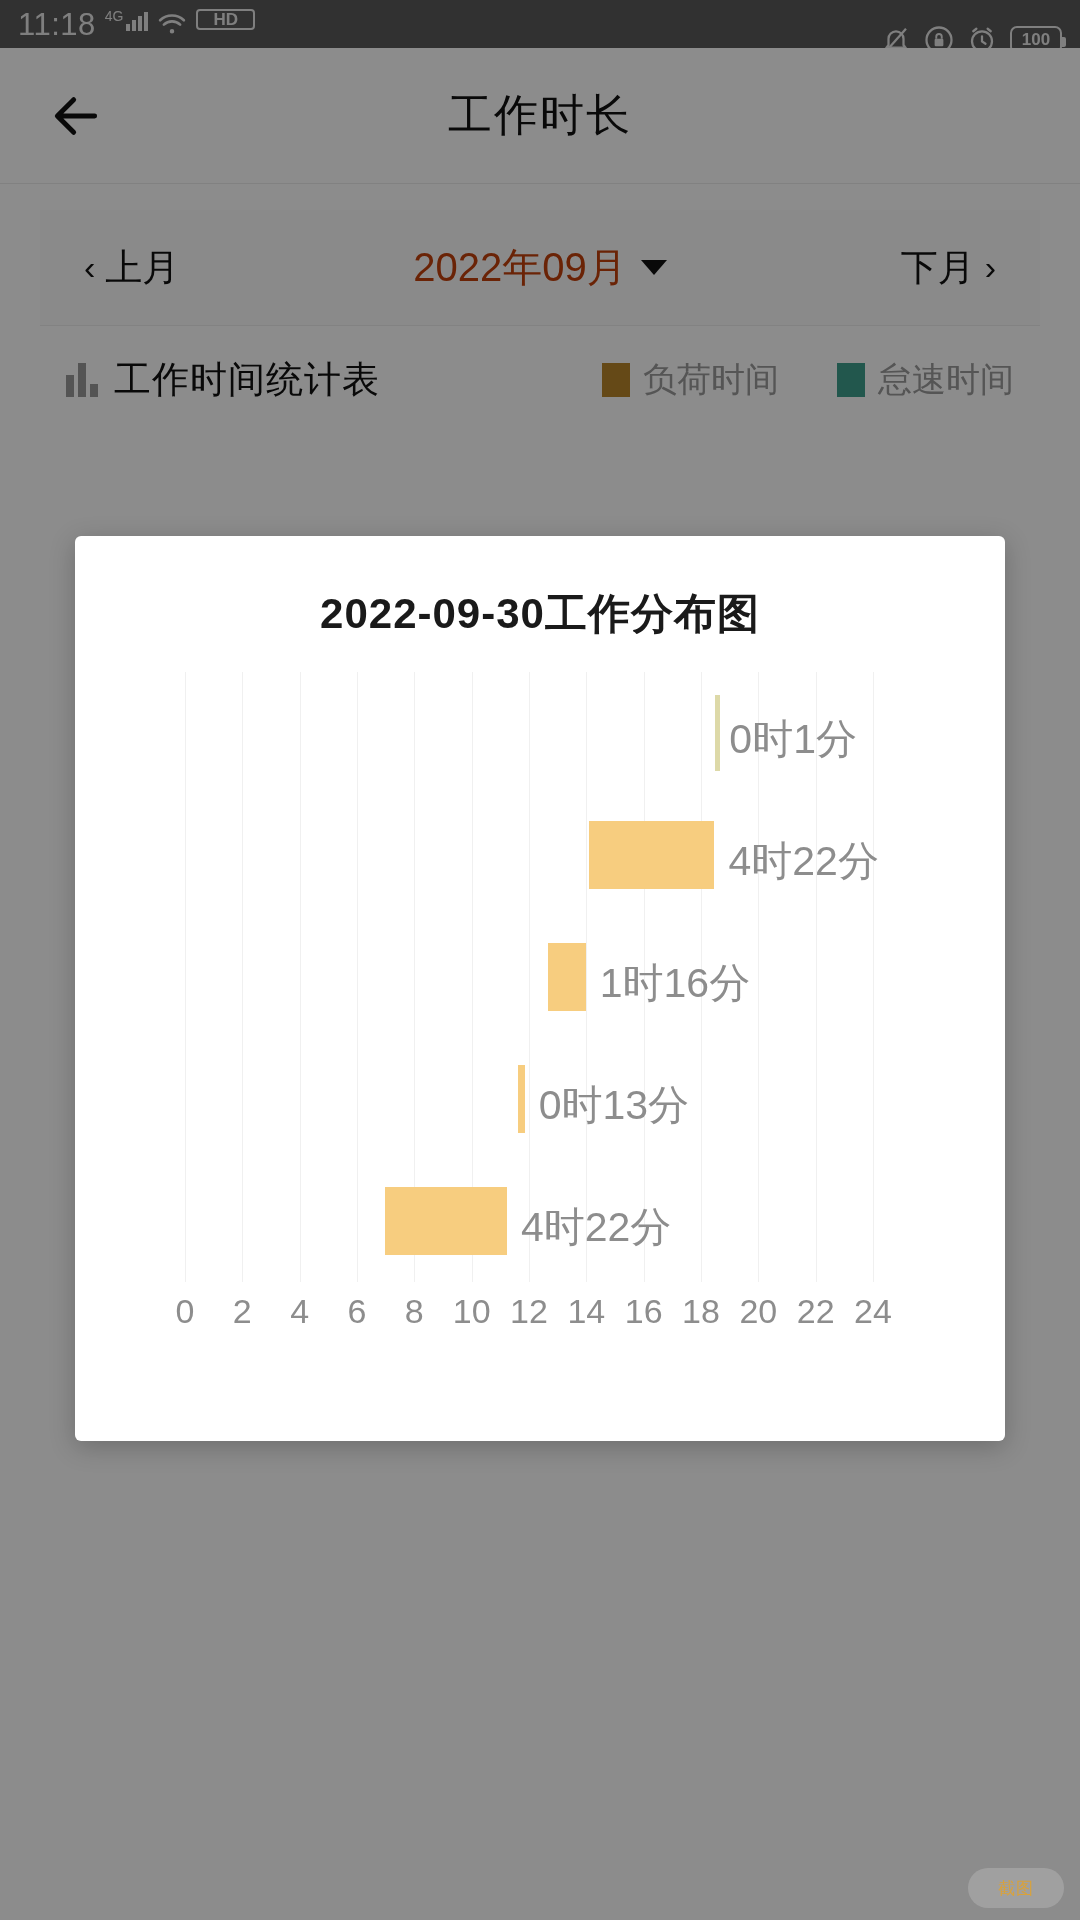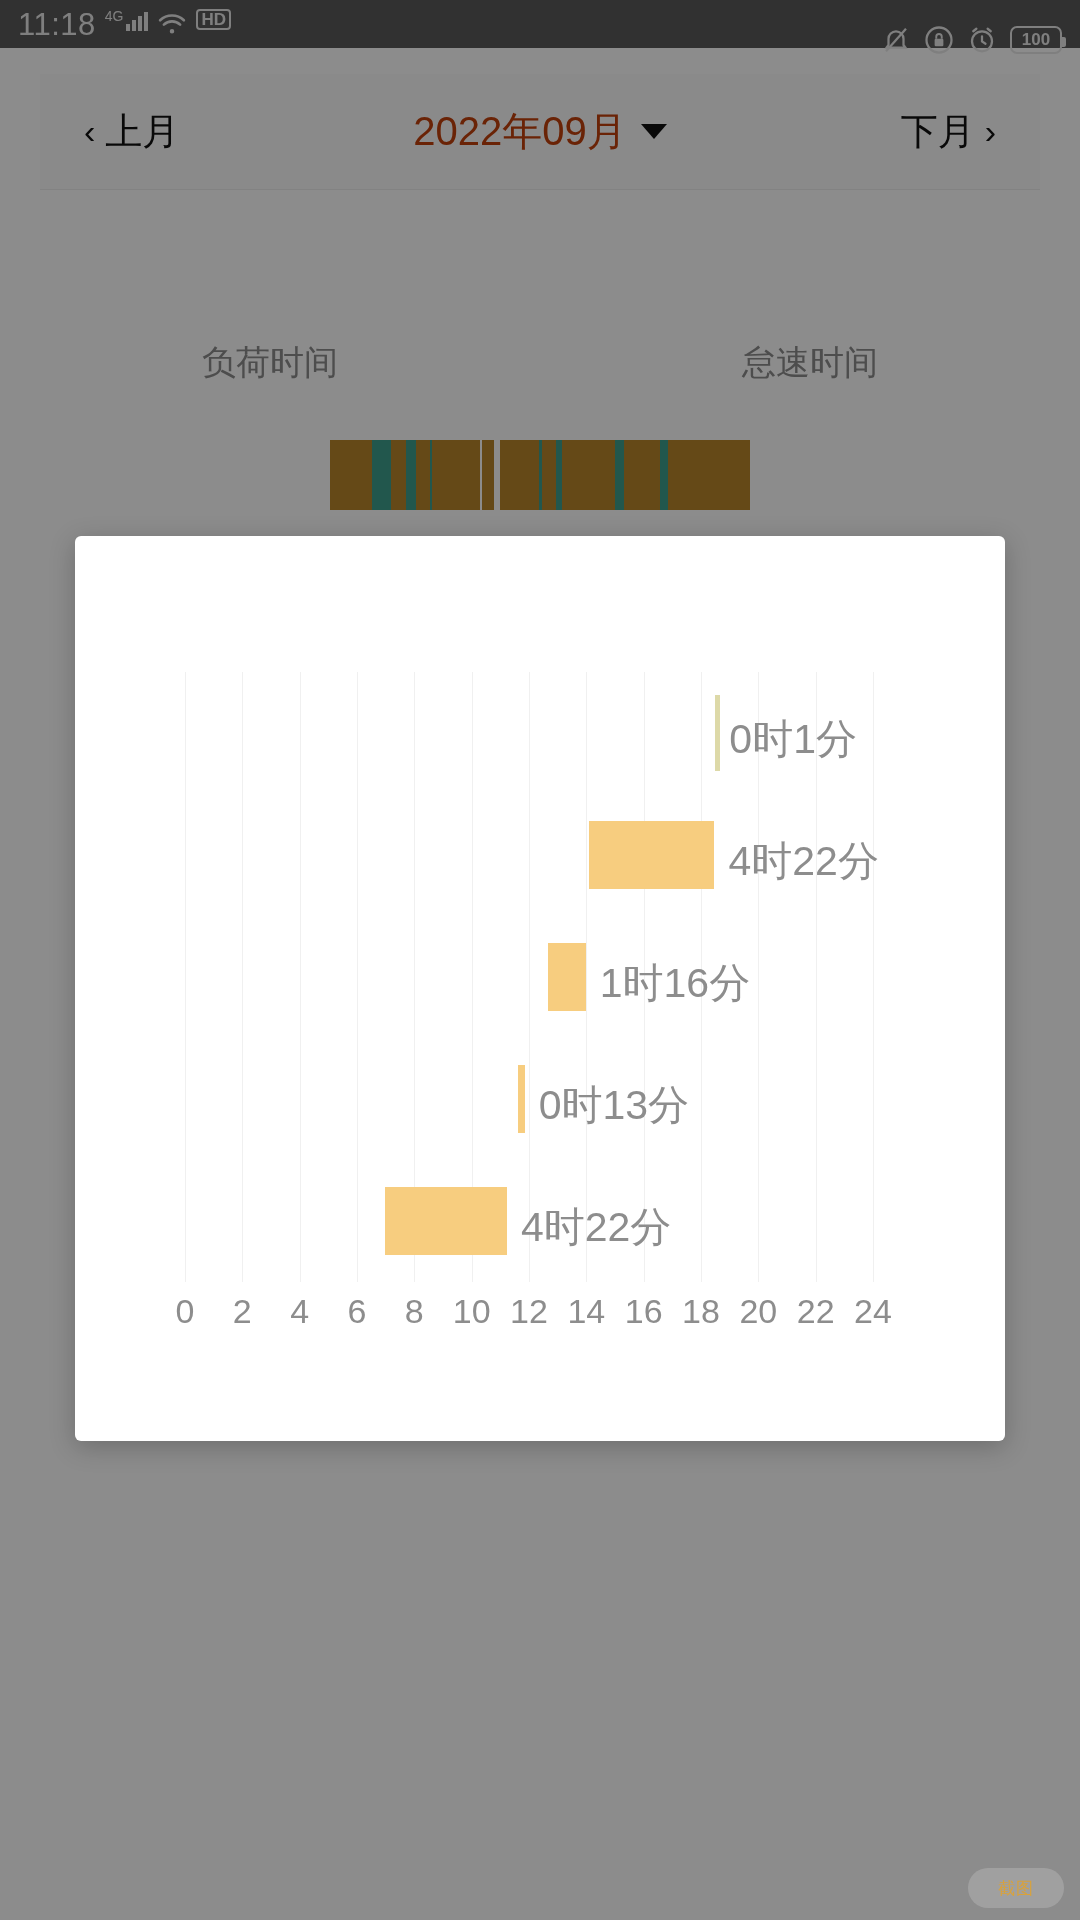--- a/index.html
+++ b/index.html
@@ -20,21 +20,21 @@
     display:flex; align-items:center; justify-content:space-between;
     padding:0 18px;
   }
   .sb-left { display:flex; align-items:flex-start; gap:9px; }
   .sb-time { font-size:31px; font-weight:400; letter-spacing:.5px; line-height:1; }
   .sb-4g { font-size:14px; line-height:1; margin-bottom:14px; margin-right:-6px; }
   .bars { display:flex; align-items:flex-end; gap:2px; height:22px; }
   .bars i { width:4px; background:#e8e8e8; display:block; }
   .bars i:nth-child(1){height:7px}.bars i:nth-child(2){height:11px}
   .bars i:nth-child(3){height:15px}.bars i:nth-child(4){height:19px}
-  .sb-hd { font-size:17px; border:2px solid #e8e8e8; border-radius:4px; padding:0 3px;
+  .sb-hd { font-size:17px; border:2px solid #e8e8e8; border-radius:4px; padding:0 15px;
            line-height:17px; font-weight:700; margin-bottom:1px;}
   .sb-right { display:flex; align-items:center; gap:13px;margin-top:32px; }
   .sb-ico { width:30px; height:30px; display:block; }
   .batt {
     width:52px; height:28px; border:2.5px solid #e8e8e8; border-radius:7px;
     display:flex; align-items:center; justify-content:center;
     font-size:17px; font-weight:700; color:#e8e8e8; position:relative;
   }
   .batt::after{content:"";position:absolute;right:-6px;top:9px;width:4px;height:10px;
     background:#e8e8e8;border-radius:0 2px 2px 0;}
@@ -175,36 +175,59 @@
         <circle cx="12" cy="13" r="8" fill="none" stroke="#e8e8e8" stroke-width="1.8"></circle>
         <path d="M12 9v4.2l2.8 1.8" stroke="#e8e8e8" stroke-width="1.8" fill="none" stroke-linecap="round"></path>
         <path d="M5 5l2.5-2M19 5l-2.5-2" stroke="#e8e8e8" stroke-width="1.8" stroke-linecap="round"></path>
       </svg>
       <span class="batt">
         <span>100</span>
       </span>
     </div>
   </div>
 
+  <div class="titlebar">
+    <svg class="back-arrow" viewBox="0 0 24 24">
+      <path d="M20 12H4.5M11 5L4 12l7 7" fill="none" stroke="#111" stroke-width="2.1" stroke-linecap="round" stroke-linejoin="round"></path>
+    </svg>
+    <div class="page-title">工作时长</div>
+  </div>
 
   <div class="month-nav">
     <div class="mn-btn">
       <span class="chev">‹</span>
       <span>上月</span>
     </div>
     <div class="mn-current">
       <span>2022年09月</span>
       <span class="caret-down"></span>
     </div>
     <div class="mn-btn">
       <span>下月</span>
       <span class="chev">›</span>
     </div>
   </div>
 
+  <div class="legend-row">
+    <span class="mini-bars">
+        <i></i>
+        <i></i>
+        <i></i>
+      </span>
+    <span class="lr-title">工作时间统计表</span>
+    <span class="lr-spacer"></span>
+    <span class="lg-item">
+      <span class="lg-sw" style="background:#b8862b"></span>
+      <span class="lg-label">负荷时间</span>
+    </span>
+    <span class="lg-item">
+      <span class="lg-sw" style="background:#3f9e8c"></span>
+      <span class="lg-label">怠速时间</span>
+    </span>
+  </div>
 
   <div class="bg-cat-row">
     <span>负荷时间</span>
     <span>怠速时间</span>
   </div>
 
   <div class="timeline-wrap">
     <div class="timeline" id="timeline">
         <i style="width: 8px; background: rgb(184, 134, 43);"></i>
         <i style="width: 8px; background: rgb(184, 134, 43);"></i>
@@ -306,20 +329,21 @@
       <span class="info-val">16℃ - 30℃</span>
       <span class="info-key2">湿度</span>
       <span class="info-val2">83</span>
     </div>
   </div>
 </div>
 
 <div id="dim"></div>
 
 <div id="modal">
+  <div class="modal-title">2022-09-30工作分布图</div>
   <div class="plot" id="plot">
     <div class="xaxis" id="xaxis">
         <span class="xtick" style="left: 110px;">0</span>
         <span class="xtick" style="left: 167.333px;">2</span>
         <span class="xtick" style="left: 224.667px;">4</span>
         <span class="xtick" style="left: 282px;">6</span>
         <span class="xtick" style="left: 339.333px;">8</span>
         <span class="xtick" style="left: 396.667px;">10</span>
         <span class="xtick" style="left: 454px;">12</span>
         <span class="xtick" style="left: 511.333px;">14</span>

